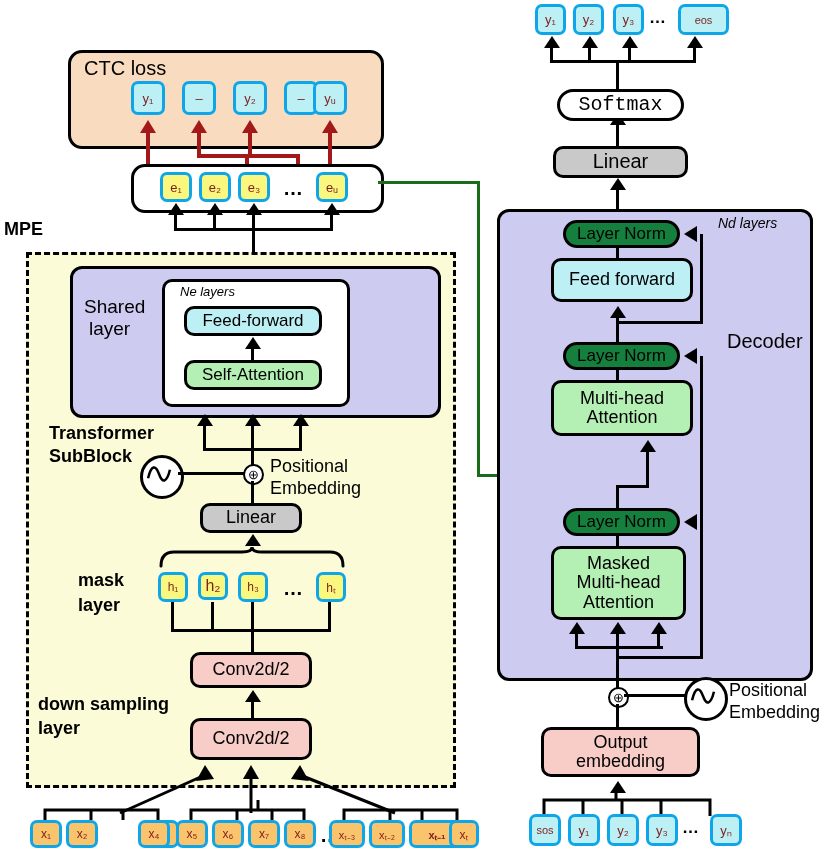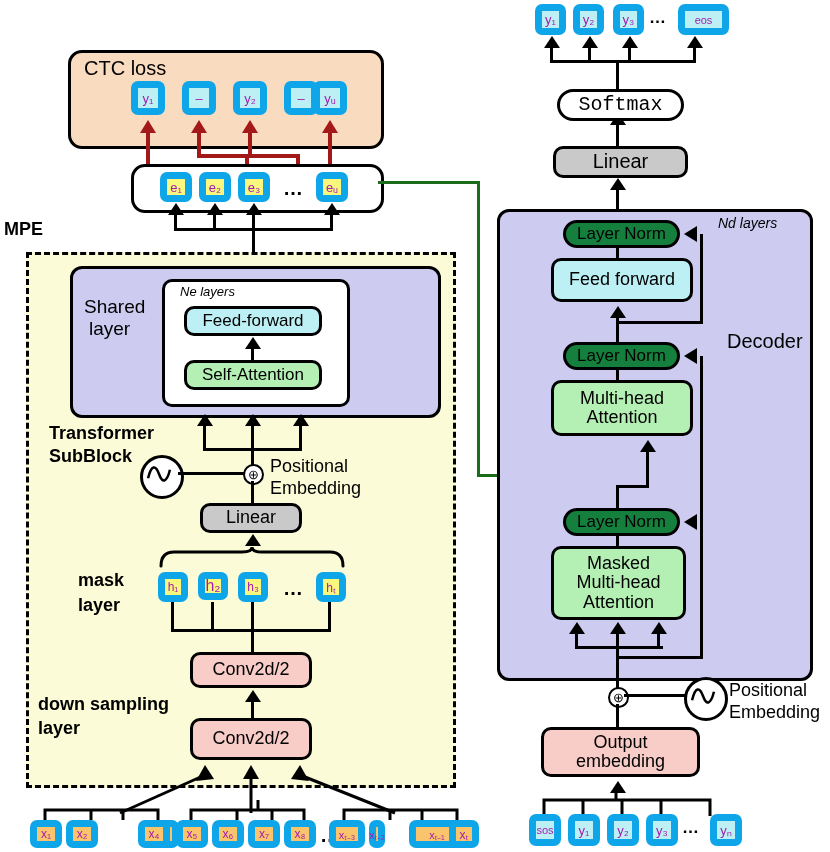--- a/index.html
+++ b/index.html
@@ -9,23 +9,23 @@
   
   .node{
     position:absolute;box-sizing:border-box;
     border:3px solid #000;border-radius:10px;
     display:flex;align-items:center;justify-content:center;
     text-align:center;line-height:1.08;color:#000;
     font-family:"Liberation Sans",sans-serif;
   }
   .tok{
     position:absolute;box-sizing:border-box;
-    border:7px solid #0ea5e9;border-radius:7px;
+    border:3px solid #0ea5e9;border-radius:7px;
     display:flex;align-items:center;justify-content:center;
-    font-size:13px;color:#a21caf;
+    font-size:13px;color:#7f1d1d;
   }
   .lbl{position:absolute;color:#000;font-family:"Liberation Sans",sans-serif;}
   .bold{font-weight:bold;}
   .ital{font-style:italic;}
   
   .ctc-box{background:#f9dcc0;border:3px solid #000;border-radius:14px;}
   .white-box{background:#fff;border:3px solid #000;border-radius:14px;}
   .mpe-box{background:#fbfbd8;border:3px dashed #000;}
   .purple-box{background:#cdcbf0;border:3px solid #000;border-radius:12px;}
   .inner-white{background:#fff;border:3px solid #000;border-radius:10px;}
@@ -187,22 +187,22 @@
   <div class="tok f-orange" style="left:30px;top:820px;width:32px;height:28px;font-size:12px;">x₁</div>
   <div class="tok f-orange" style="left:66px;top:820px;width:32px;height:28px;font-size:12px;">x₂</div>
   <div class="tok f-orange" style="left:102px;top:820px;width:32px;height:28px;font-size:12px;margin-left:45px;">x₃</div>
   <div class="tok f-orange" style="left:138px;top:820px;width:32px;height:28px;font-size:12px;">x₄</div>
   <div class="tok f-orange" style="left:176px;top:820px;width:32px;height:28px;font-size:12px;">x₅</div>
   <div class="tok f-orange" style="left:212px;top:820px;width:32px;height:28px;font-size:12px;">x₆</div>
   <div class="tok f-orange" style="left:248px;top:820px;width:32px;height:28px;font-size:12px;">x₇</div>
   <div class="tok f-orange" style="left:284px;top:820px;width:32px;height:28px;font-size:12px;">x₈</div>
   <div class="dots" style="left:320px;top:824px;">…</div>
   <div class="tok f-orange" style="left:329px;top:820px;width:36px;height:28px;font-size:11px;">xₜ₋₃</div>
-  <div class="tok f-orange" style="left:369px;top:820px;width:16px;height:28px;font-size:11px;">xₜ₋₂</div>
-  <div class="tok f-orange" style="left:409px;top:820px;width:56px;height:28px;font-size:11px;">xₜ₋₁</div>
+  <div class="tok f-orange" style="left:369px;top:820px;width:36px;height:28px;font-size:11px;">xₜ₋₂</div>
+  <div class="tok f-orange" style="left:409px;top:820px;width:56px;height:28px;font-size:11px;font-weight:bold;">xₜ₋₁</div>
   <div class="tok f-orange" style="left:449px;top:820px;width:30px;height:28px;font-size:12px;">xₜ</div>
 
   <div class="hg" style="left:378px;top:181px;width:102px;"></div>
   <div class="vg" style="left:477px;top:181px;height:296px;"></div>
   <div class="hg" style="left:477px;top:474px;width:110px;"></div>
   <div class="vg" style="left:584px;top:452px;height:24px;"></div>
   <div class="arrow-up-g" style="left:578px;top:440px;"></div>
   <div class="hg" style="left:584px;top:474px;width:35px;"></div>
   <div class="vg" style="left:616px;top:452px;height:24px;"></div>
   <div class="arrow-up-g" style="left:610px;top:440px;"></div>

